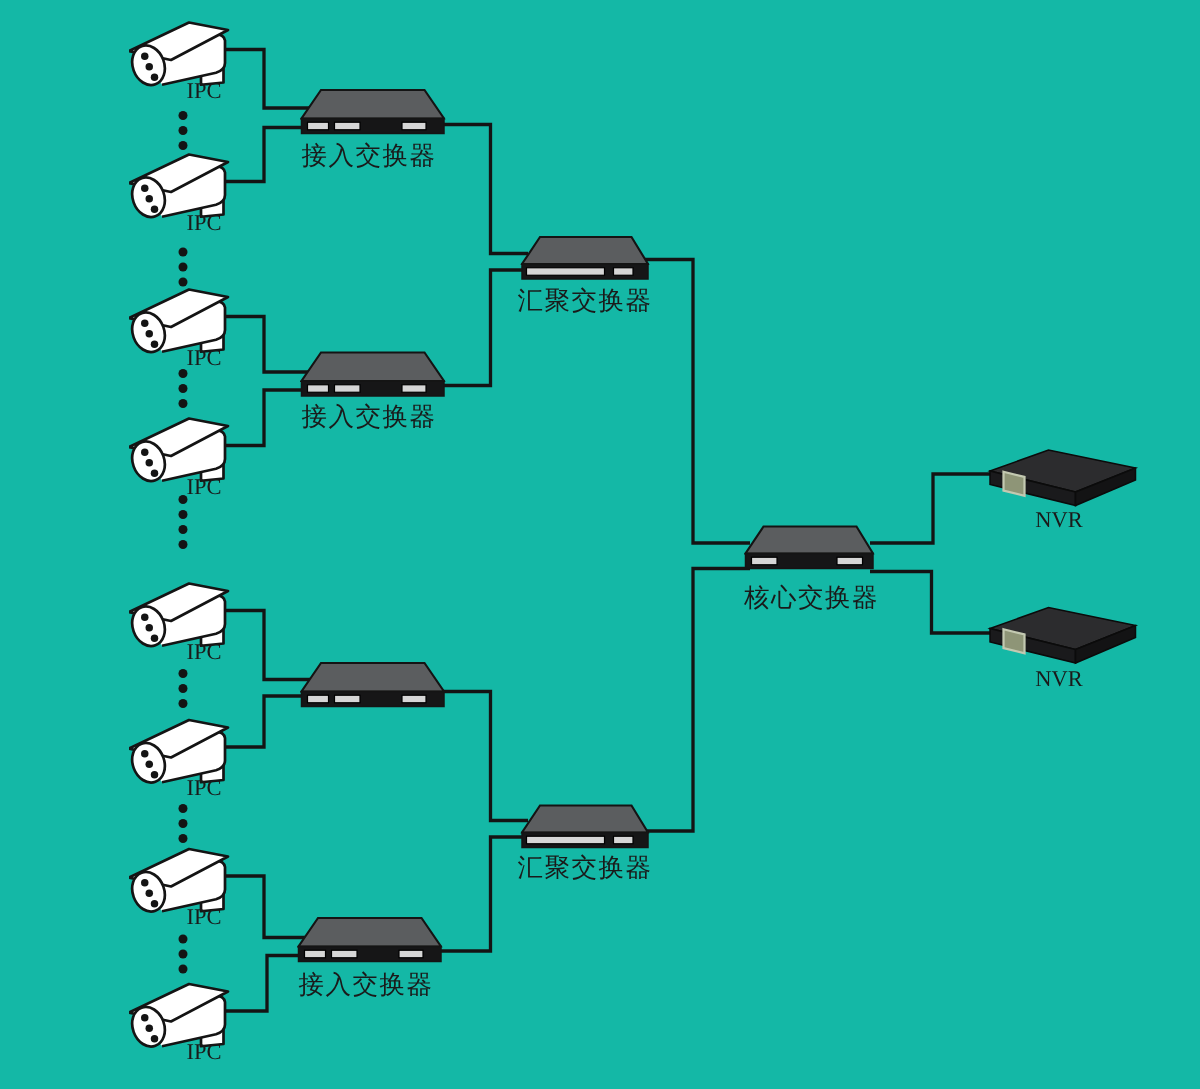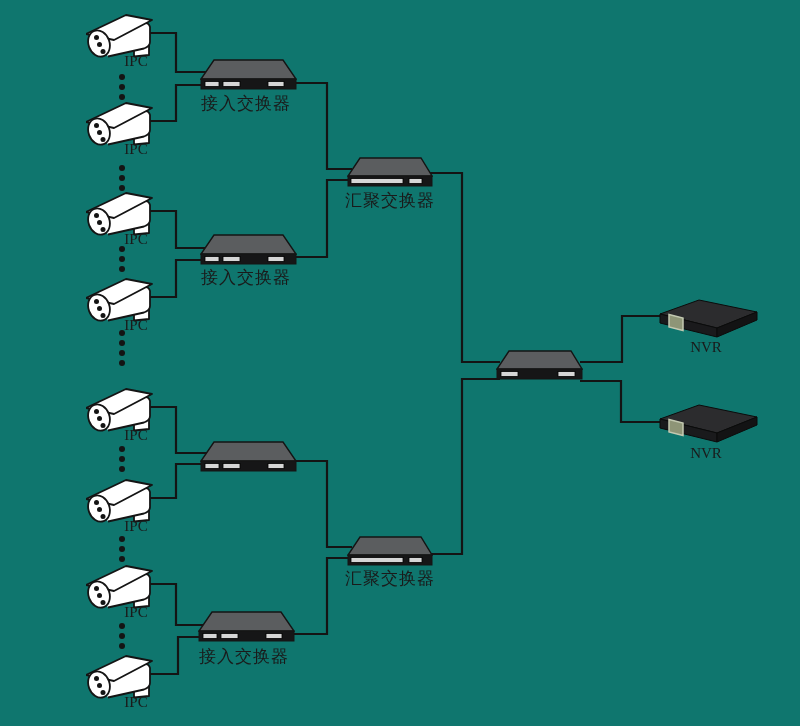--- a/index.html
+++ b/index.html
@@ -1,19 +1,19 @@
 <!DOCTYPE html>
 <html><head>
 <meta charset="utf-8">
 <style>
   html,body{margin:0;padding:0;background:#ffffff;}
   #canvas{
     position:relative;
     width:800px;height:726px;
-    background:#0f766e;
+    background:#14b8a6;
     font-family:"Liberation Serif","DejaVu Serif",serif;
     overflow:hidden;
   }
   #edges{position:absolute;left:0;top:0;width:800px;height:726px;}
   #edges polyline{fill:none;stroke:#141414;stroke-width:2.2px;}
   .node{position:absolute;}
   .lbl{
     position:absolute;
     text-align:center;
     color:#1a1a1a;
@@ -200,20 +200,21 @@
   <div class="lbl lbl-cn" style="left:332px;top:189px;width:116px">汇聚交换器</div>
 
   <svg class="node" style="left:347px;top:536px" width="86" height="30">
       <use href="#sym-switch-agg"></use>
     </svg>
   <div class="lbl lbl-cn" style="left:332px;top:567px;width:116px">汇聚交换器</div>
 
   <svg class="node" style="left:496px;top:350px" width="87" height="30">
       <use href="#sym-switch-core"></use>
     </svg>
+  <div class="lbl lbl-cn" style="left:481px;top:387px;width:120px">核心交换器</div>
 
   <svg class="node" style="left:655px;top:297px" width="106" height="42">
       <use href="#sym-nvr"></use>
     </svg>
   <div class="lbl lbl-en" style="left:676px;top:339px;width:60px">NVR</div>
 
   <svg class="node" style="left:655px;top:402px" width="106" height="42">
       <use href="#sym-nvr"></use>
     </svg>
   <div class="lbl lbl-en" style="left:676px;top:445px;width:60px">NVR</div>

